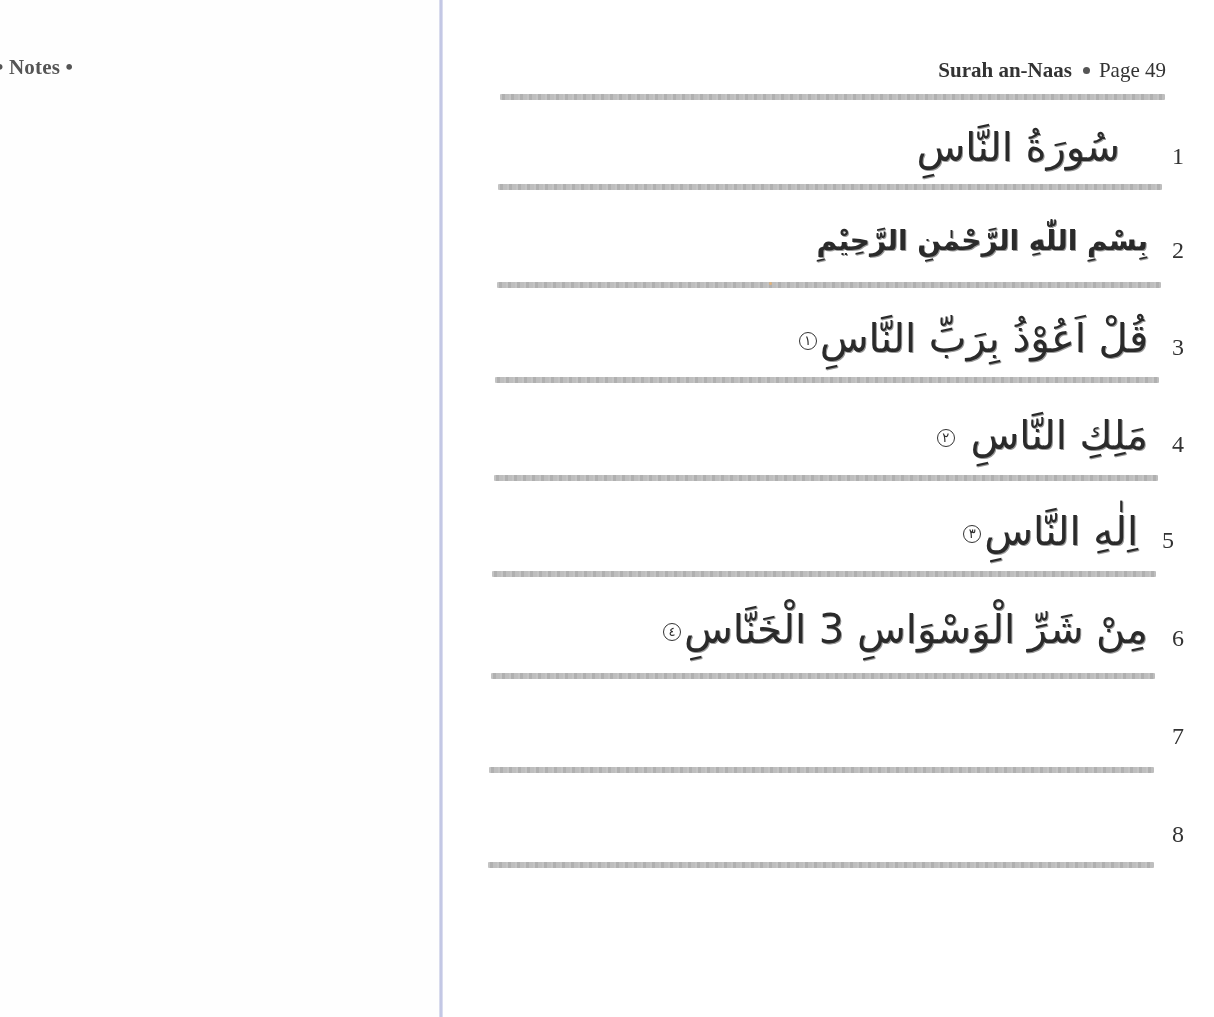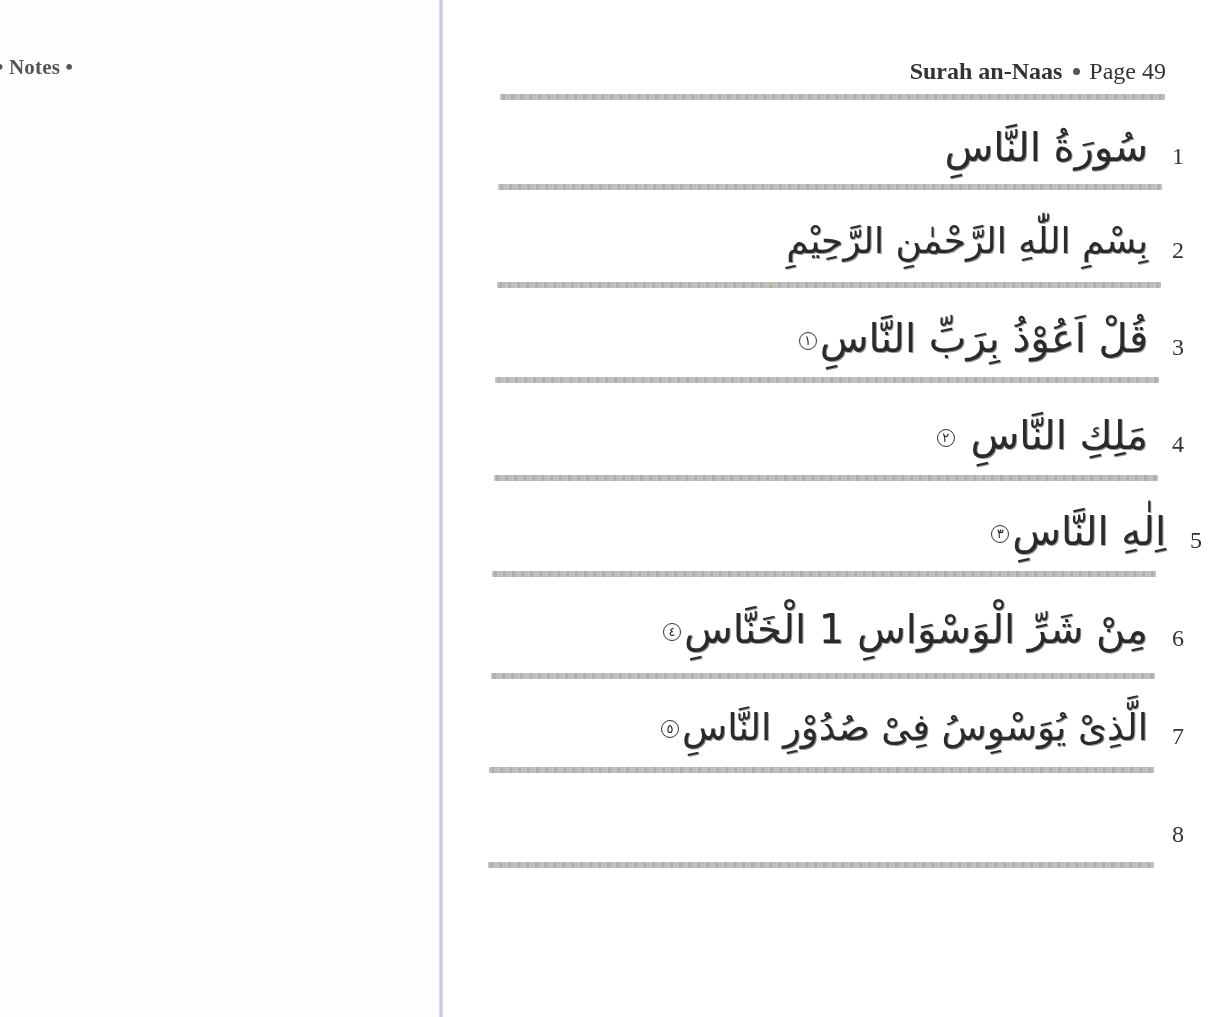--- a/index.html
+++ b/index.html
@@ -15,21 +15,21 @@
     position: absolute; left: 439px; top: 0; width: 4px; height: 1017px;
     background: linear-gradient(to right, #e4e6f2, #b8bde0 50%, #e6e8f4);
   }
   .notes-header {
     position: absolute; left: -4px; top: 55px;
     font-size: 21px; font-weight: bold; color: #555;
     letter-spacing: 0.2px; white-space: nowrap;
   }
   .running-head {
     position: absolute; top: 58px; right: 48px;
-    font-size: 24px; color: #333; white-space: nowrap;
+    font-size: 21px; color: #333; white-space: nowrap;
   }
   .running-head .title { font-weight: bold; }
   .running-head .bullet {
     display: inline-block; width: 7px; height: 7px; border-radius: 50%;
     background: #555; margin: 0 9px 3px 11px; vertical-align: middle;
   }
   .rule {
     position: absolute; height: 6px;
     background:
       repeating-linear-gradient(90deg, rgba(255,255,255,0.18) 0 2px, rgba(0,0,0,0.04) 2px 5px, rgba(255,255,255,0.1) 5px 9px),
@@ -81,50 +81,49 @@
 <div class="rule" style="left:497px; width:664px; top:282px;"></div>
 <div class="rule" style="left:495px; width:664px; top:377px;"></div>
 <div class="rule" style="left:494px; width:664px; top:475px;"></div>
 <div class="rule" style="left:492px; width:664px; top:571px;"></div>
 <div class="rule" style="left:491px; width:664px; top:673px;"></div>
 <div class="rule" style="left:489px; width:665px; top:767px;"></div>
 <div class="rule" style="left:488px; width:666px; top:862px;"></div>
 
 <div class="speck"></div>
 
-<div class="verse" style="top:112px; right:30px;">
+<div class="verse" style="top:112px; right:30px;gap:28px;">
   <span class="arabic"><span>سُورَةُ النَّاسِ</span></span>
   <span class="num">1</span>
 </div>
 
 <div class="verse" style="top:206px; right:30px;">
-  <span class="arabic" style="font-size:36px;"><span>بِسْمِ اللّٰهِ الرَّحْمٰنِ الرَّحِيْمِ</span></span>
+  <span class="arabic" style="font-size:28px;font-weight:bold;"><span>بِسْمِ اللّٰهِ الرَّحْمٰنِ الرَّحِيْمِ</span></span>
   <span class="num">2</span>
 </div>
 
 <div class="verse" style="top:303px; right:30px;">
   <span class="arabic"><span>قُلْ اَعُوْذُ بِرَبِّ النَّاسِ</span><span class="ayah-marker">١</span></span>
   <span class="num">3</span>
 </div>
 
 <div class="verse" style="top:400px; right:30px;align-items:center;">
   <span class="arabic"><span>مَلِكِ النَّاسِ</span>&nbsp;<span class="ayah-marker">٢</span></span>
   <span class="num">4</span>
 </div>
 
-<div class="verse" style="top:496px; right:12px;">
+<div class="verse" style="top:496px; right:40px;">
   <span class="arabic"><span>اِلٰهِ النَّاسِ</span><span class="ayah-marker">٣</span></span>
   <span class="num">5</span>
 </div>
 
 <div class="verse" style="top:594px; right:30px;">
-  <span class="arabic"><span>مِنْ شَرِّ الْوَسْوَاسِ 1 الْخَنَّاسِ</span><span class="ayah-marker">٤</span></span>
+  <span class="arabic"><span>مِنْ شَرِّ الْوَسْوَاسِ 3 الْخَنَّاسِ</span><span class="ayah-marker">٤</span></span>
   <span class="num">6</span>
 </div>
 
 <div class="verse" style="top:692px; right:30px;">
-  <span class="arabic" style="font-size:37px;"><span>الَّذِىْ يُوَسْوِسُ فِىْ صُدُوْرِ النَّاسِ</span><span class="ayah-marker">٥</span></span>
   <span class="num">7</span>
 </div>
 
 <div class="verse" style="top:790px; right:30px;">
   <span class="num">8</span>
 </div>
 
 </body></html>

